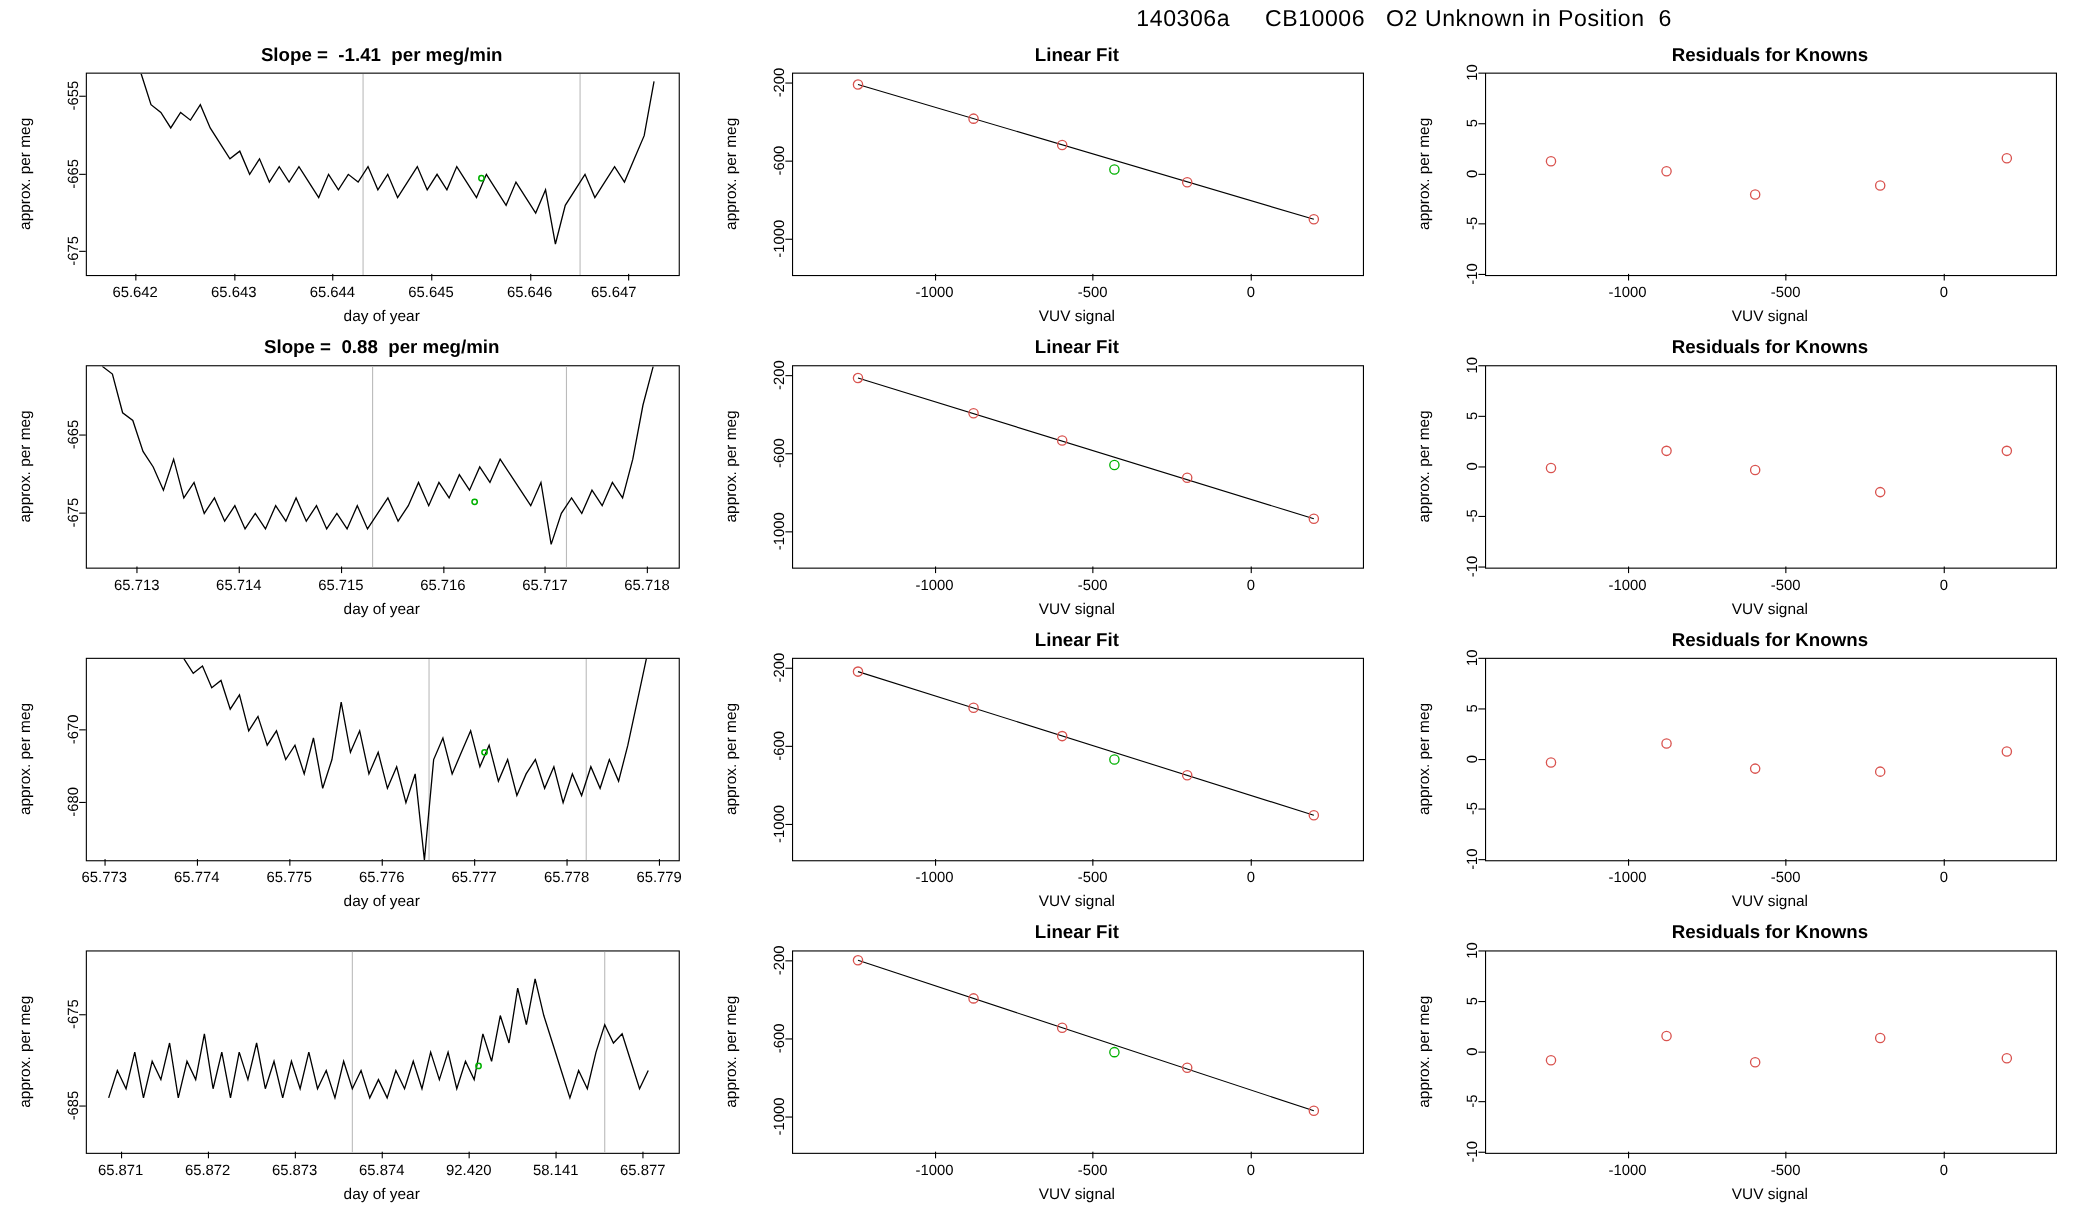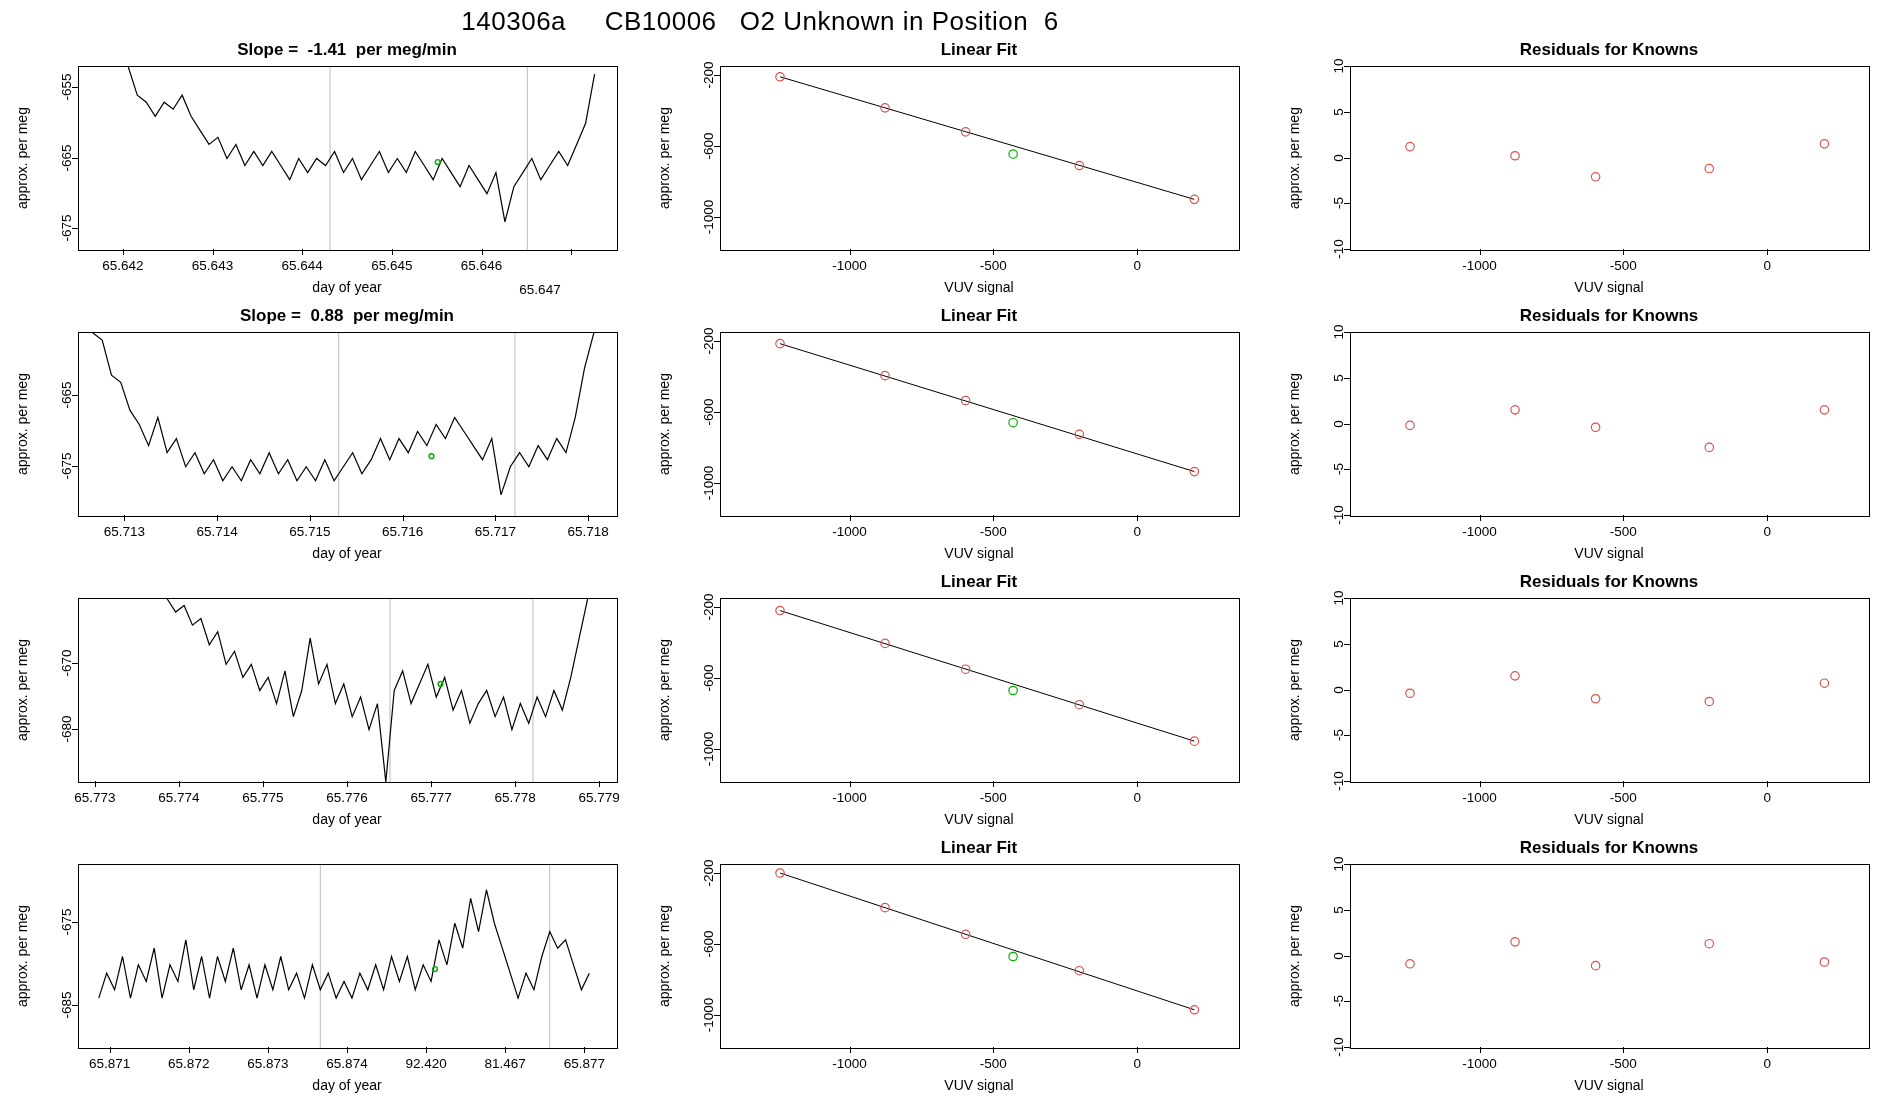--- a/index.html
+++ b/index.html
@@ -13,22 +13,22 @@
     font-family: "Liberation Sans", sans-serif;
     color: #000000;
     position: relative;
     overflow: hidden;
   }
   #page-title {
     position: absolute;
     top: 6px;
     left: 0;
     width: 1520px;
-    text-align: center;
-    font-size: 26px;
+    text-align: right;
+    font-size: 21px;
     letter-spacing: 0.5px;
     white-space: pre;
   }
   .grid {
     position: absolute;
     top: 34px;
     left: 0;
     width: 1900px;
     height: 1066px;
   }
@@ -138,21 +138,21 @@
         <div class="xtick-label" style="left: 122.833px; top: 224px;">65.642</div>
         <div class="xtickmark" style="left: 212.5px; top: 215px;"></div>
         <div class="xtick-label" style="left: 212.5px; top: 224px;">65.643</div>
         <div class="xtickmark" style="left: 302.167px; top: 215px;"></div>
         <div class="xtick-label" style="left: 302.167px; top: 224px;">65.644</div>
         <div class="xtickmark" style="left: 391.833px; top: 215px;"></div>
         <div class="xtick-label" style="left: 391.833px; top: 224px;">65.645</div>
         <div class="xtickmark" style="left: 481.5px; top: 215px;"></div>
         <div class="xtick-label" style="left: 481.5px; top: 224px;">65.646</div>
         <div class="xtickmark" style="left: 571.167px; top: 215px;"></div>
-        <div class="xtick-label" style="left: 540px; top: 224px; margin-top: 24px;">65.647</div>
+        <div class="xtick-label" style="left: 558px; top: 224px;">65.647</div>
         <div class="ytickmark" style="left: 72px; top: 193.885px;"></div>
         <div class="ytick-label" style="position: absolute; left: 66px; top: 193.885px; right: auto; transform: translate(-50%, -50%) rotate(-90deg); transform-origin: 50% 50%;">-675</div>
         <div class="ytickmark" style="left: 72px; top: 123.5px;"></div>
         <div class="ytick-label" style="position: absolute; left: 66px; top: 123.5px; right: auto; transform: translate(-50%, -50%) rotate(-90deg); transform-origin: 50% 50%;">-665</div>
         <div class="ytickmark" style="left: 72px; top: 53.1154px;"></div>
         <div class="ytick-label" style="position: absolute; left: 66px; top: 53.1154px; right: auto; transform: translate(-50%, -50%) rotate(-90deg); transform-origin: 50% 50%;">-655</div>
       </div>
     <div class="panel fit">
       <div class="ptitle" style="left: 80px; width: 518px;">Linear Fit</div>
       <div class="plotbox">
@@ -410,21 +410,21 @@
         <div class="xtick-label" style="left: 109.647px; top: 224px;">65.871</div>
         <div class="xtickmark" style="left: 188.765px; top: 215px;"></div>
         <div class="xtick-label" style="left: 188.765px; top: 224px;">65.872</div>
         <div class="xtickmark" style="left: 267.882px; top: 215px;"></div>
         <div class="xtick-label" style="left: 267.882px; top: 224px;">65.873</div>
         <div class="xtickmark" style="left: 347px; top: 215px;"></div>
         <div class="xtick-label" style="left: 347px; top: 224px;">65.874</div>
         <div class="xtickmark" style="left: 426.118px; top: 215px;"></div>
         <div class="xtick-label" style="left: 426.118px; top: 224px;">92.420</div>
         <div class="xtickmark" style="left: 505.235px; top: 215px;"></div>
-        <div class="xtick-label" style="left: 505.235px; top: 224px;">81.467</div>
+        <div class="xtick-label" style="left: 505.235px; top: 224px;">58.141</div>
         <div class="xtickmark" style="left: 584.353px; top: 215px;"></div>
         <div class="xtick-label" style="left: 584.353px; top: 224px;">65.877</div>
         <div class="ytickmark" style="left: 72px; top: 173.409px;"></div>
         <div class="ytick-label" style="position: absolute; left: 66px; top: 173.409px; right: auto; transform: translate(-50%, -50%) rotate(-90deg); transform-origin: 50% 50%;">-685</div>
         <div class="ytickmark" style="left: 72px; top: 90.2273px;"></div>
         <div class="ytick-label" style="position: absolute; left: 66px; top: 90.2273px; right: auto; transform: translate(-50%, -50%) rotate(-90deg); transform-origin: 50% 50%;">-675</div>
       </div>
     <div class="panel fit">
       <div class="ptitle" style="left: 80px; width: 518px;">Linear Fit</div>
       <div class="plotbox">

